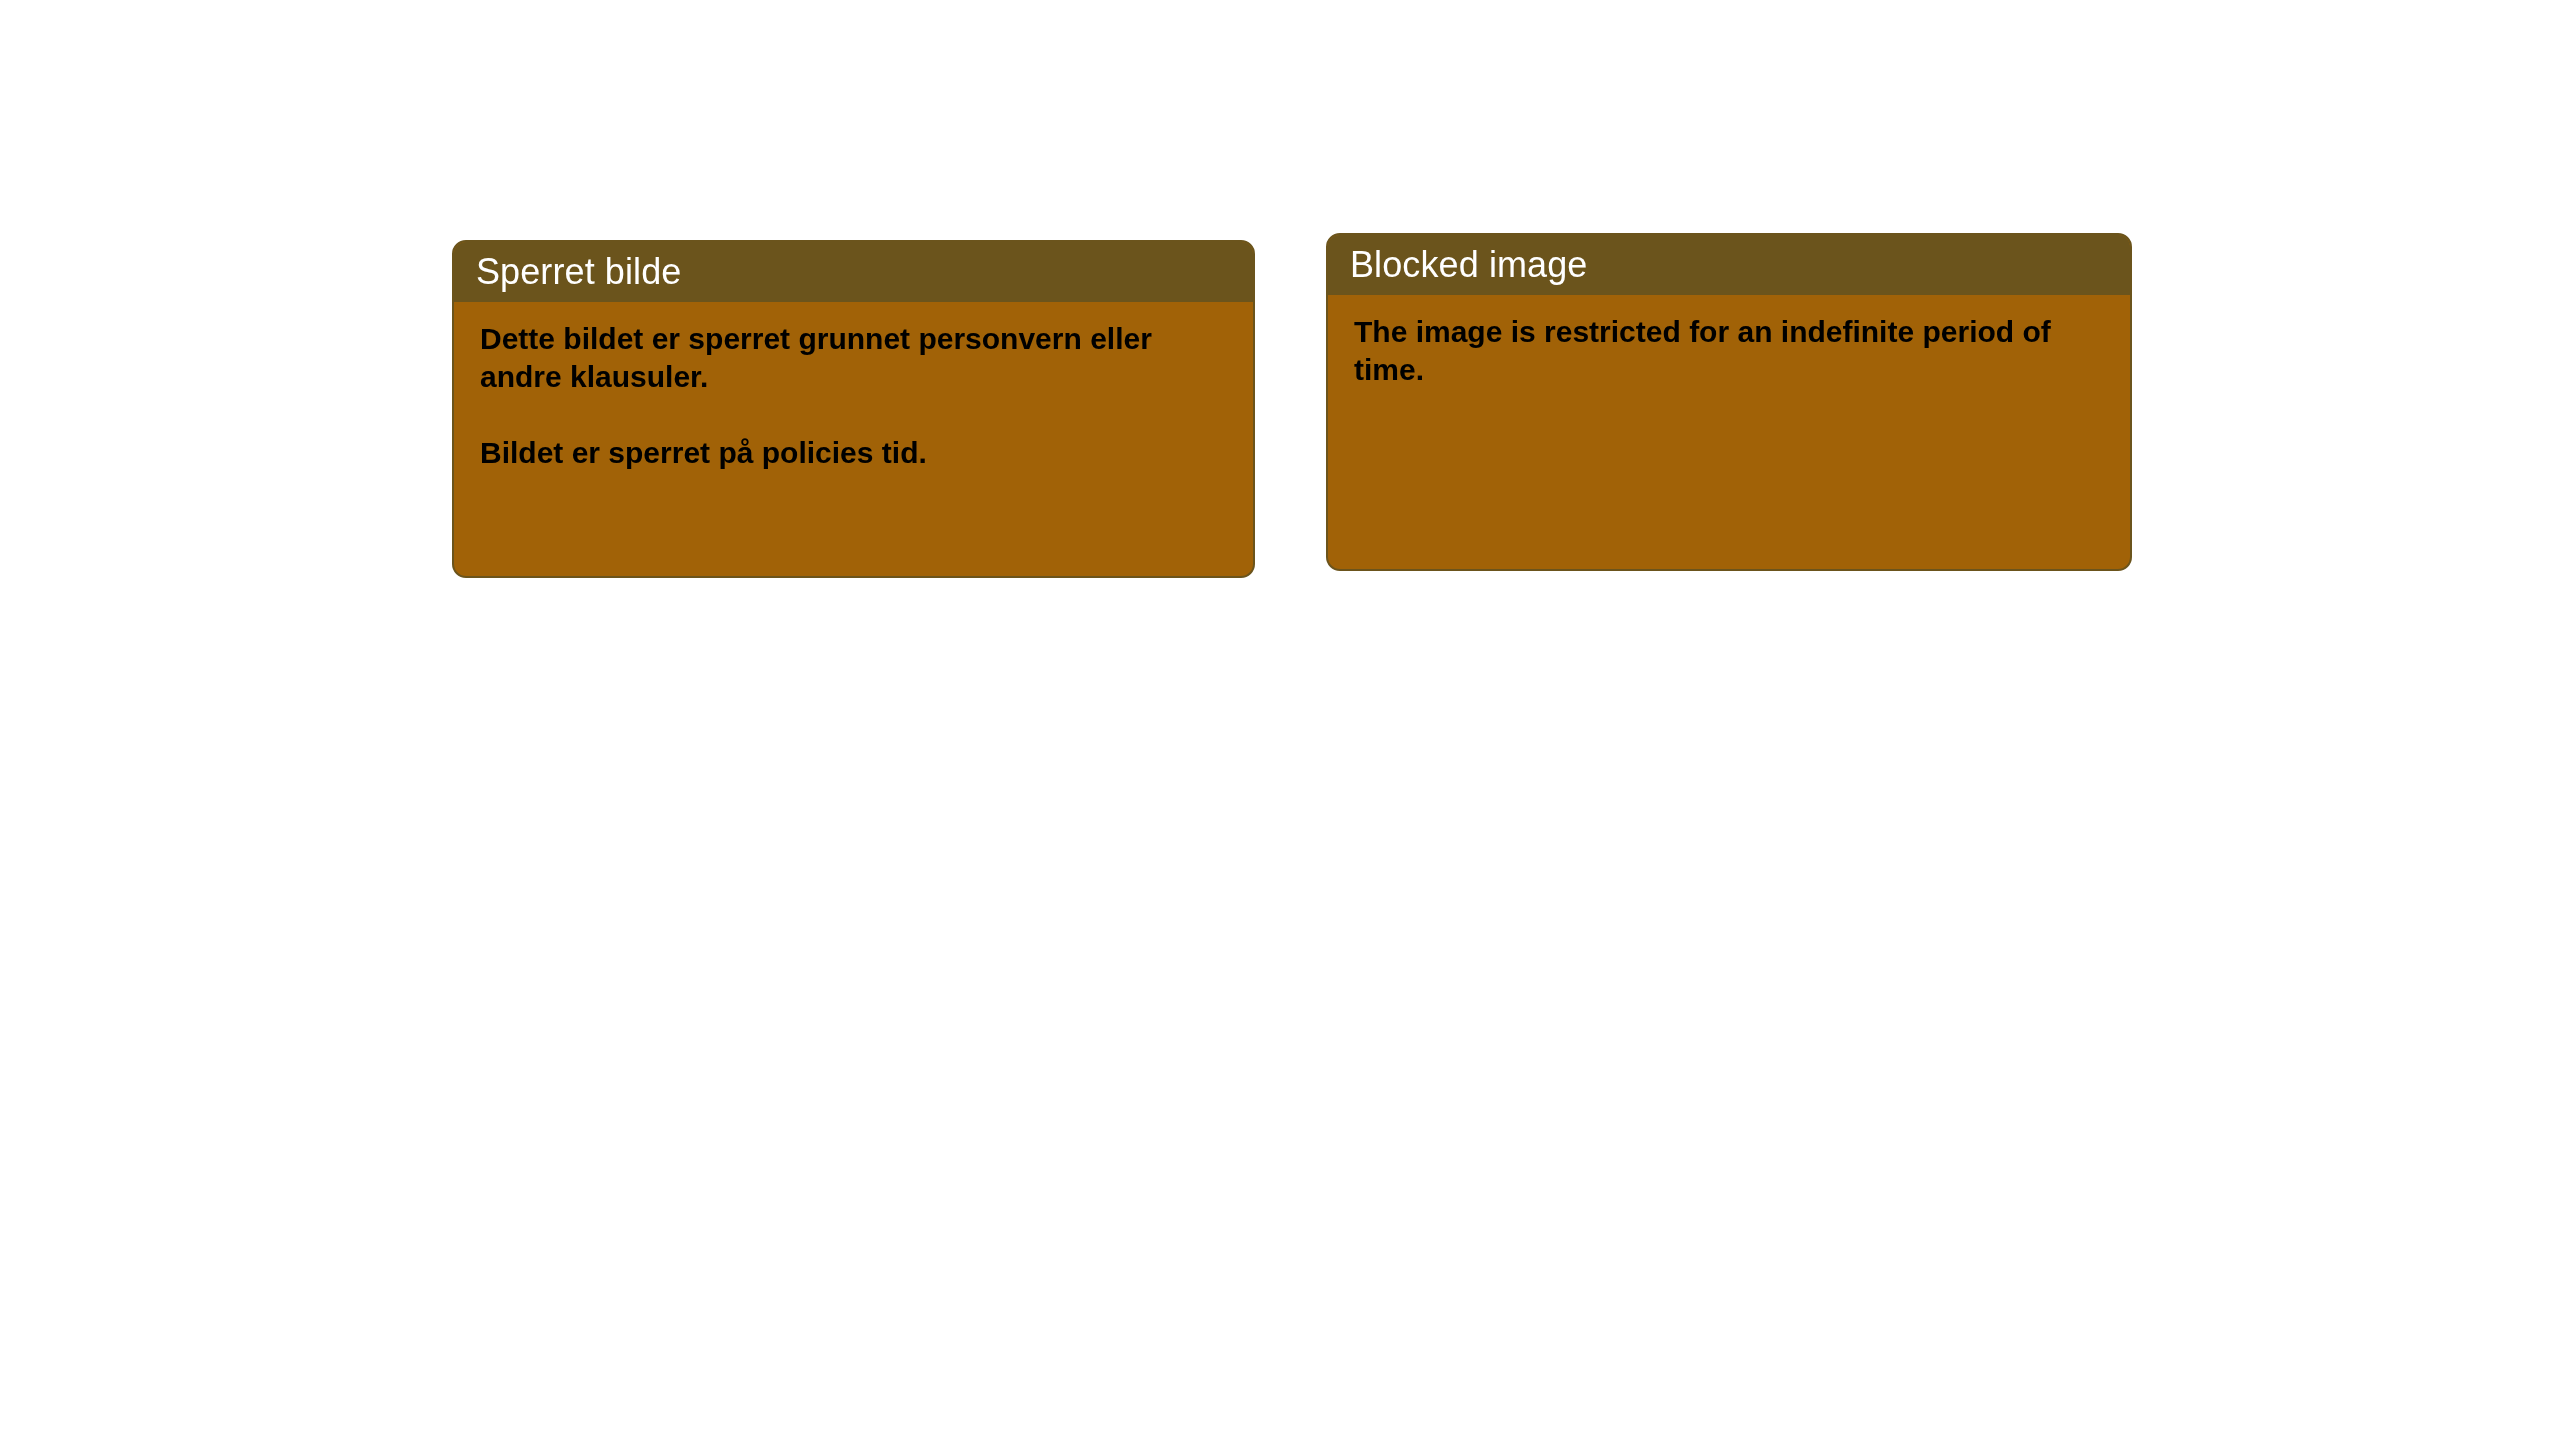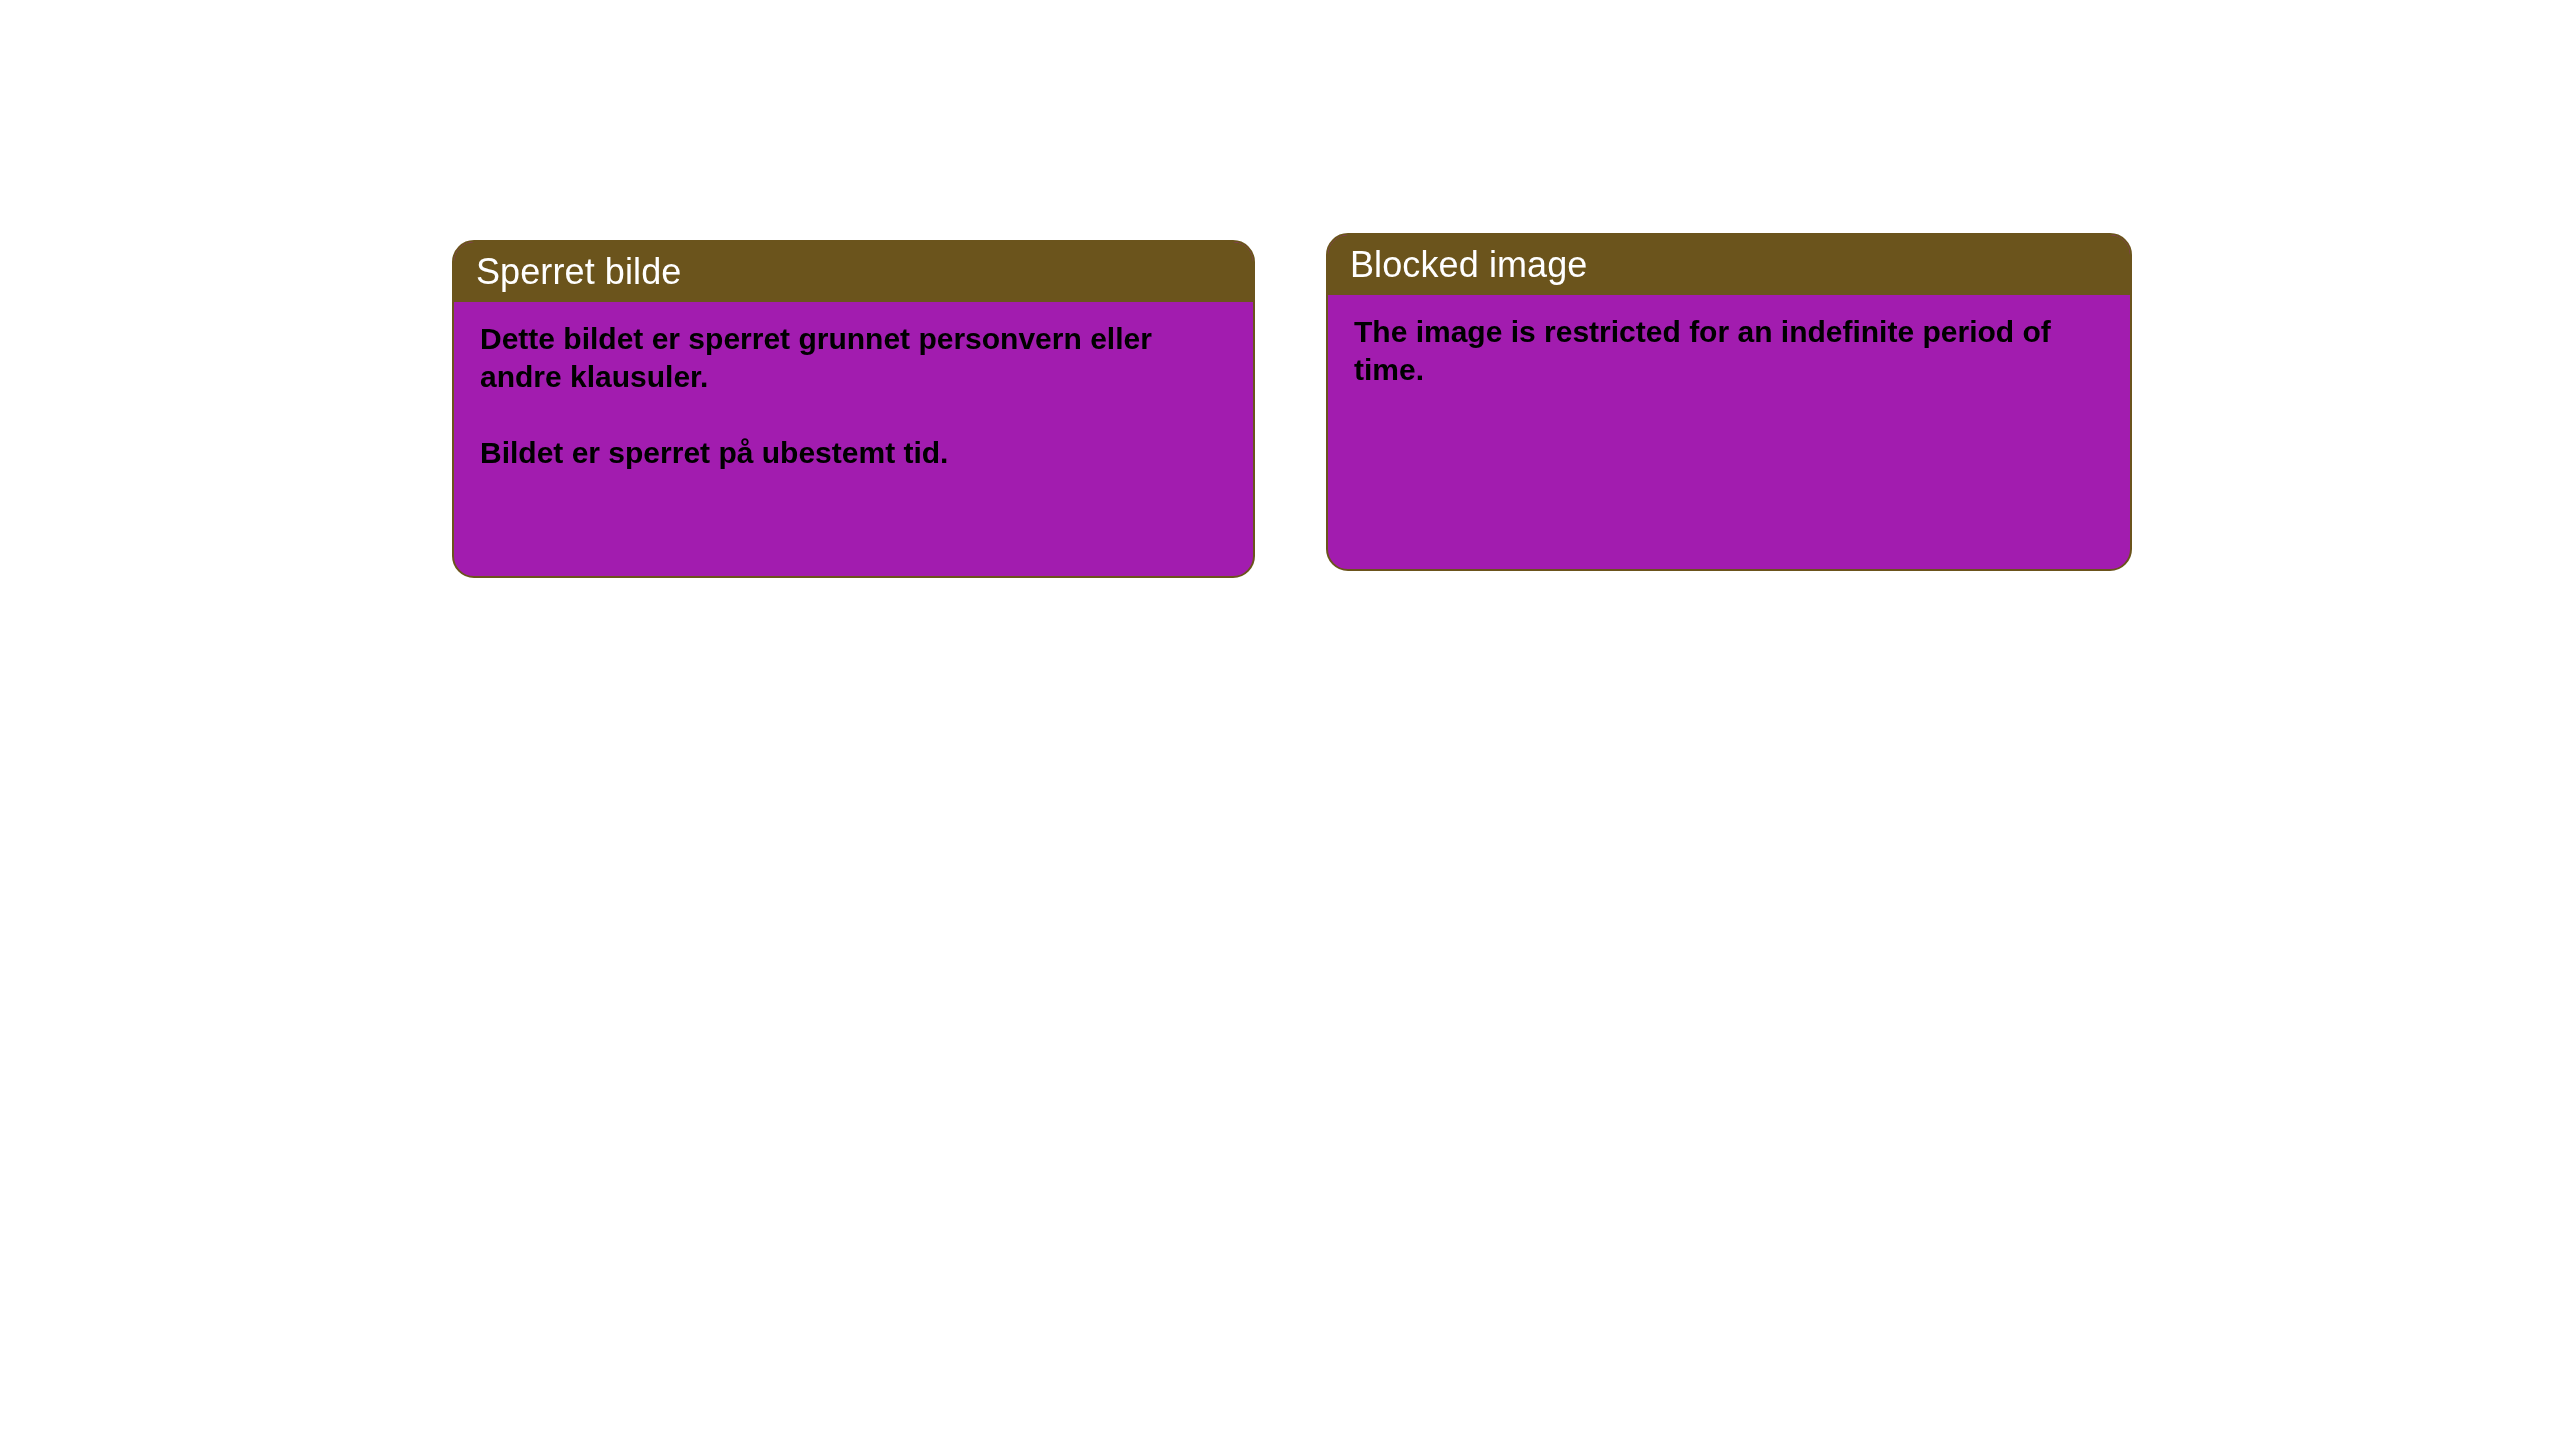--- a/index.html
+++ b/index.html
@@ -19,23 +19,23 @@
 
   .stage {
     position: relative;
     width: 2560px;
     height: 1440px;
   }
 
   .notice-panel {
     position: absolute;
     box-sizing: border-box;
-    background: #a21caf;
+    background: #a16207;
     border: 2px solid #6b541c;
-    border-radius: 22px;
+    border-radius: 14px;
     overflow: hidden;
   }
 
   .panel-no {
     left: 452px;
     top: 240px;
     width: 803px;
     height: 338px;
   }
 
@@ -85,21 +85,21 @@
 <body>
 
 <div class="stage">
 
   <section class="notice-panel panel-no">
     <div class="panel-header">
       <span class="panel-title">Sperret bilde</span>
     </div>
     <div class="panel-body">
       <p class="panel-paragraph">Dette bildet er sperret grunnet personvern eller andre klausuler.</p>
-      <p class="panel-paragraph">Bildet er sperret på ubestemt tid.</p>
+      <p class="panel-paragraph">Bildet er sperret på policies tid.</p>
     </div>
   </section>
 
   <section class="notice-panel panel-en">
     <div class="panel-header">
       <span class="panel-title">Blocked image</span>
     </div>
     <div class="panel-body">
       <p class="panel-paragraph">The image is restricted for an indefinite period of time.</p>
     </div>

